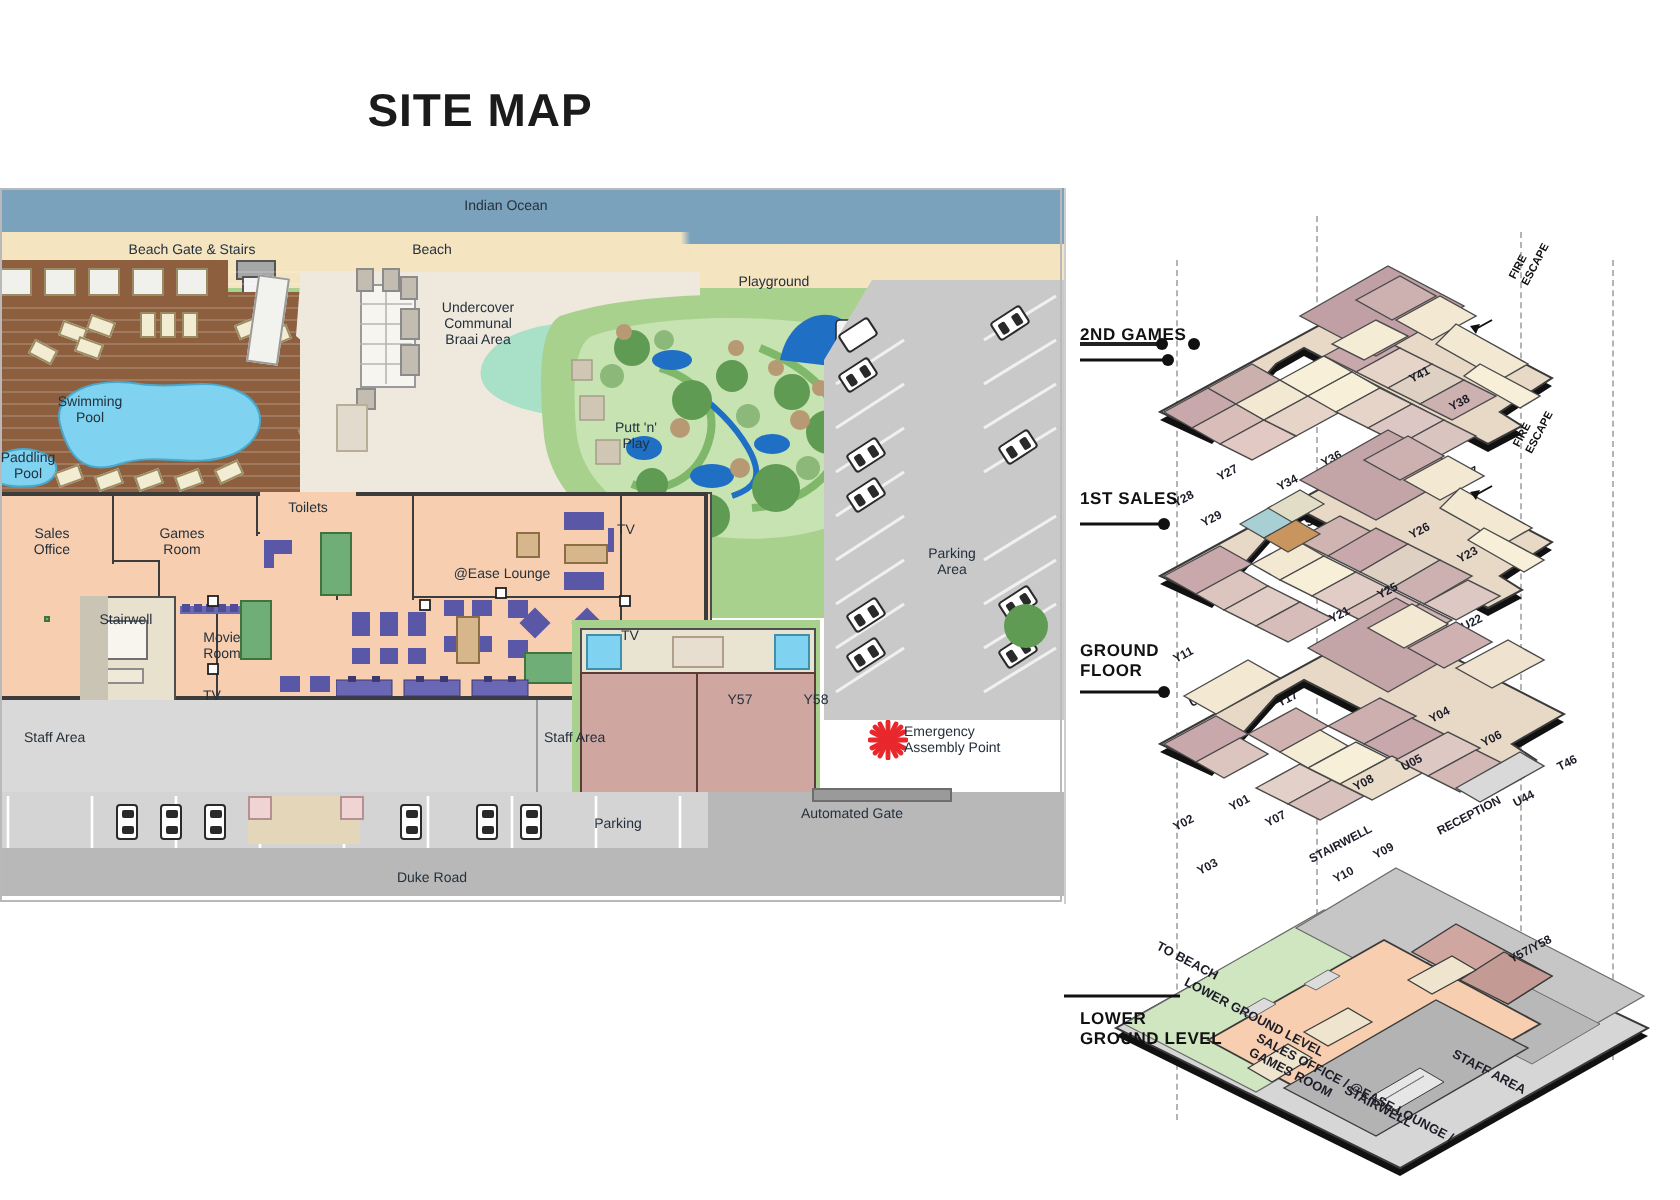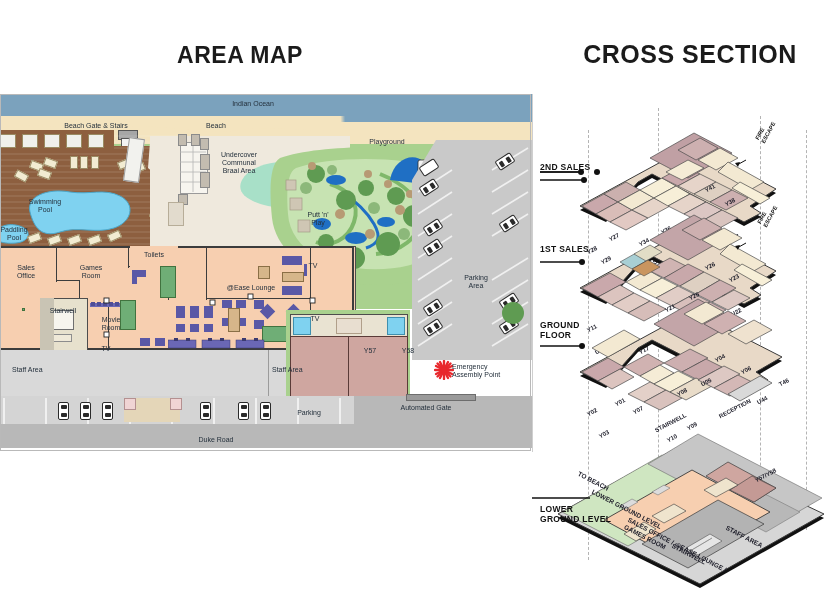--- a/index.html
+++ b/index.html
@@ -59,22 +59,21 @@
   .isoTxt{position:absolute;font-size:6px;font-weight:bold;color:#1c1c28;white-space:nowrap;
      transform:rotate(-27.5deg);transform-origin:0 0;line-height:1.25;}
   .isoTxtB{position:absolute;font-size:6.5px;font-weight:bold;color:#1c1c28;white-space:nowrap;
      transform:rotate(27.5deg);transform-origin:0 0;line-height:1.3;}
 </style>
 </head>
 <body>
 
 <div id="root">
 
-  <div class="ttl" id="title-sitemap">AREA MAP</div>
-  <div class="ttl" id="title-cross">CROSS SECTION</div>
+  <div class="ttl" id="title-sitemap">SITE MAP</div>
 
   <div id="sitemap">
 
     <div class="lyr ocean"></div>
     <div class="lyr sand"></div>
     <div class="lyr oceanwave" style="top:22px;height:14px;background:#f4e4bf;border-radius:0;
         -webkit-mask-image:radial-gradient(circle at 10% 100%,#000 60%,transparent 61%);"></div>
     <svg class="lyr" width="532" height="58" style="left:0;top:0">
       <path d="M0,34 C40,26 80,40 120,34 C160,28 200,42 240,36 C280,30 320,41 360,35 C400,29 440,40 480,35 C505,32 520,35 532,33 L532,58 L0,58 Z" fill="#f4e4bf"></path>
     </svg>
@@ -627,21 +626,21 @@
       <g stroke="#111" stroke-width="1" fill="none">
         <path d="M205,65 L214,60"></path>
           <path d="M205,148 L214,143"></path>
       </g>
       <g fill="#111">
         <polygon points="203,63 208,62 206,67"></polygon>
           <polygon points="203,146 208,145 206,150"></polygon>
       </g>
     </svg>
 
-    <div class="flbl" style="left:8px;top:92px;">2ND SALES</div>
+    <div class="flbl" style="left:8px;top:92px;">2ND GAMES</div>
     <div class="leader" style="left:8px;top:101px;width:42px;"></div>
     <div class="leader" style="left:66px;top:101px;width:-0px;"></div>
 
     <div class="flbl" style="left:8px;top:174px;">1ST SALES</div>
     <div class="flbl" style="left:8px;top:250px;white-space:pre-line;">GROUND
 FLOOR</div>
     <div class="flbl" style="left:8px;top:434px;white-space:pre-line;">LOWER
 GROUND LEVEL</div>
 
     <svg width="308" height="530" style="position:absolute;left:0;top:0;pointer-events:none">

